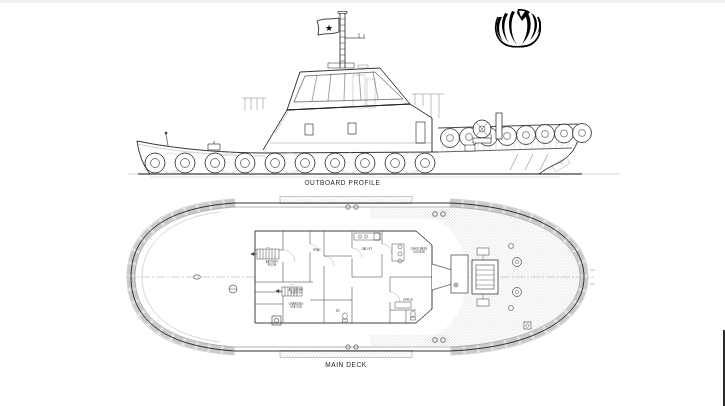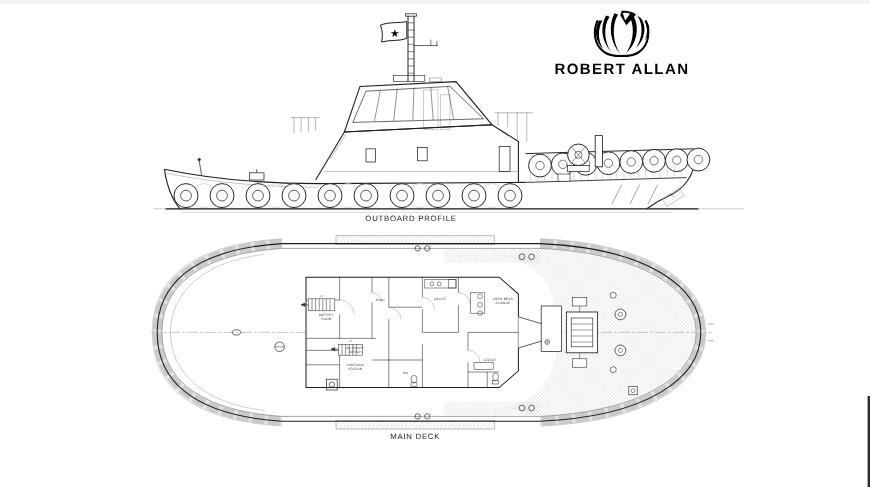--- a/index.html
+++ b/index.html
@@ -29,21 +29,20 @@
       <path d="M6,9 C2,18 3,29 11,35 C17,40 35,40 41,35 C49,29 50,18 46,9" fill="none" stroke="#000" stroke-width="1.7"></path>
       <path d="M7,9 C3,17 4,27 11,33 C6,26 6,16 10,9 Z" fill="#000"></path>
       <path d="M13,5 C8,14 9,26 17,35 C11,26 11,13 16,6 Z" fill="#000"></path>
       <path d="M20,3 C15,13 16,27 25,37 C18,27 18,12 23,4 Z" fill="#000"></path>
       <path d="M31,3 C37,11 37,25 30,36 C40,27 41,12 35,4 Z" fill="#000"></path>
       <path d="M39,5 C44,12 44,23 38,32 C46,25 47,13 42,7 Z" fill="#000"></path>
       <path d="M45,9 C48,14 48,20 45,26 C50,20 50,14 47,10 Z" fill="#000"></path>
       <path d="M26,1 C30,0.5 35,1.5 38,4 L30,13 L25,5 Z" fill="#000"></path>
       <path d="M27,3 C29,2.5 31,2.5 33,3.5 L29,9 Z" fill="#fff"></path>
     </svg>
-    <div class="brand">ROBERT ALLAN</div>
   </div>
 
   <svg style="position:absolute;left:120px;top:5px;" width="500" height="180" viewBox="0 0 500 180">
 
     <line x1="8" y1="169" x2="502" y2="169" stroke="#aaa" stroke-width="0.5"></line>
     <line x1="18" y1="169" x2="462" y2="169" stroke="#222" stroke-width="1"></line>
     <line x1="30" y1="172" x2="440" y2="172" stroke="#ccc" stroke-width="0.6"></line>
 
     <g stroke="#1d1d1d" fill="none">
       <path d="M17,136 C60,145 110,148 145,148 L318,147" stroke-width="0.9"></path>

